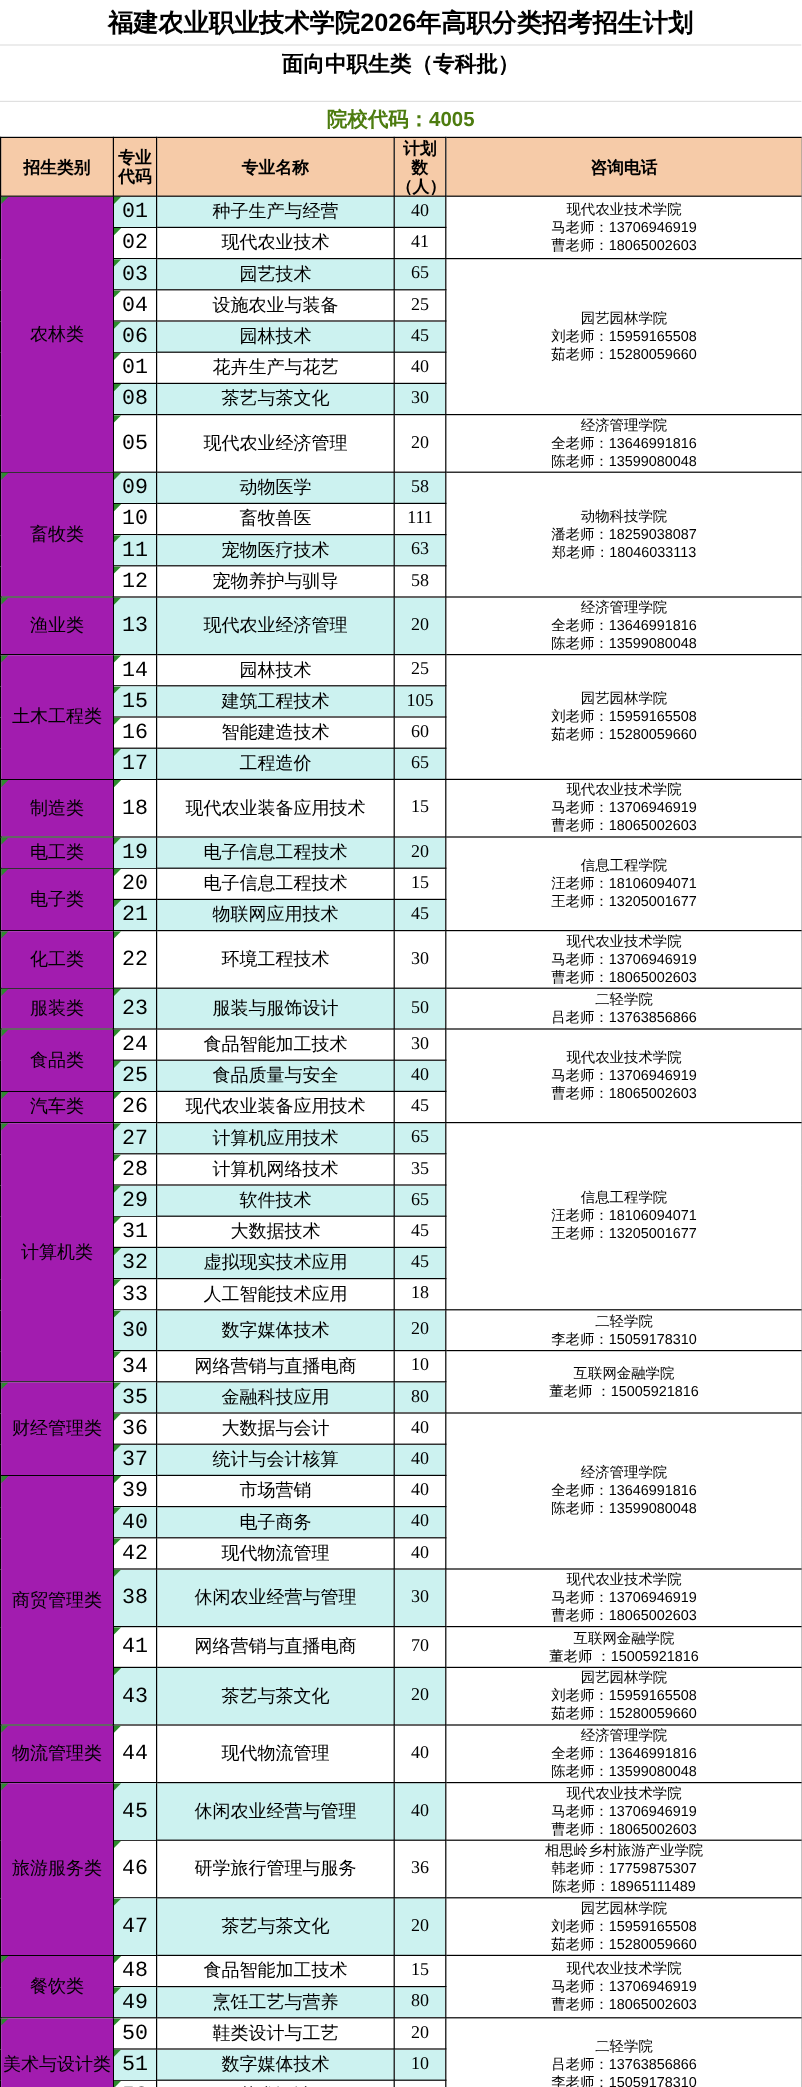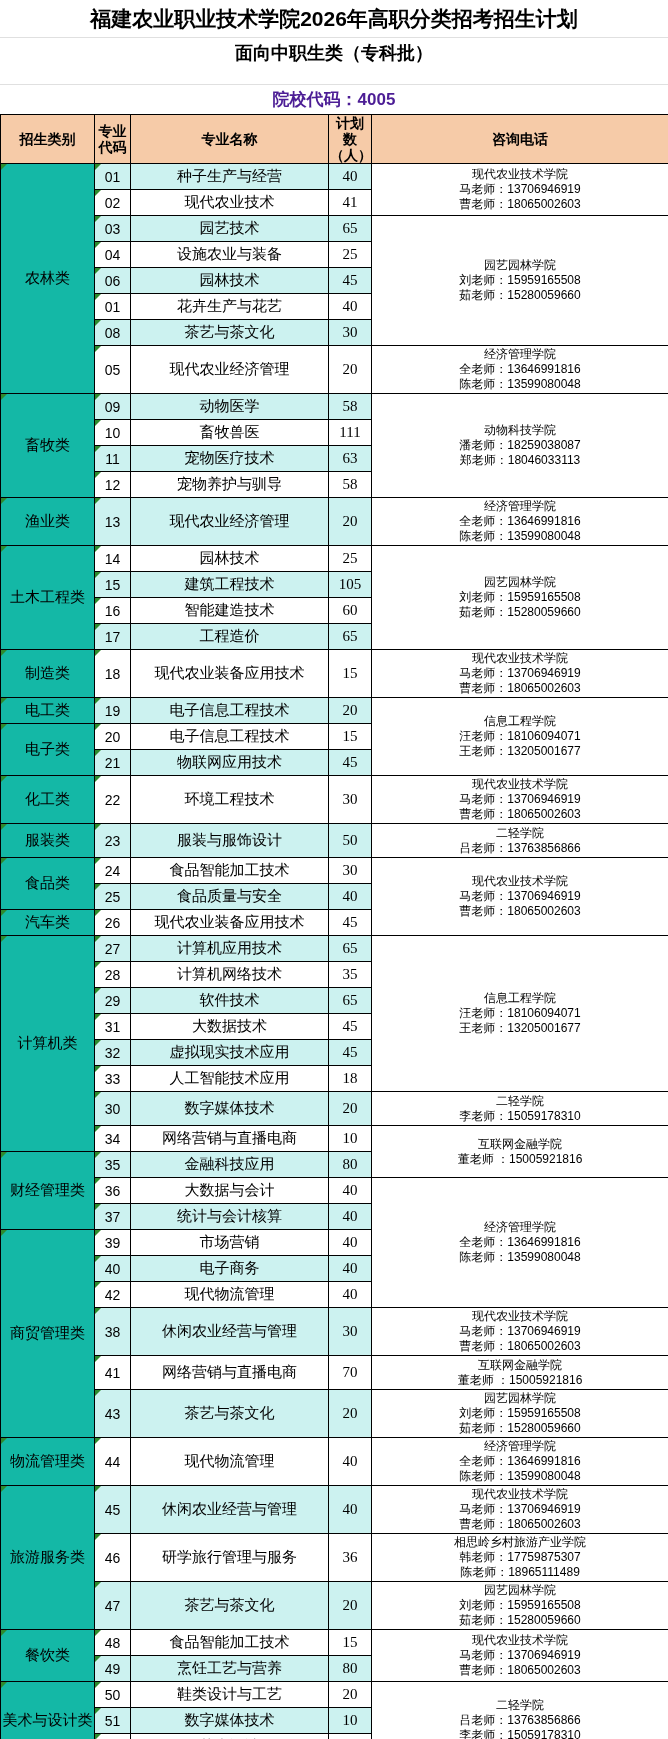--- a/index.html
+++ b/index.html
@@ -1,29 +1,29 @@
 <!DOCTYPE html>
 <html><head>
 <meta charset="utf-8">
 <style>
   html,body{margin:0;padding:0;background:#fff;}
   body{width:668px;font-family:"Liberation Sans",sans-serif;color:#000;}
   .titleblock{width:668px;text-align:center;}
   .main-title{font-size:21px;font-weight:bold;padding:5px 0 4px 0;border-bottom:1px solid #e0e0e0;text-align:center;}
   .sub-title{font-size:18px;font-weight:bold;padding:3px 0 19px 0;border-bottom:1px solid #e0e0e0;}
-  .code-line{font-size:17px;font-weight:bold;color:#4c1d95;padding:3px 0 3px 0;}
+  .code-line{font-size:17px;font-weight:bold;color:#4d7c0f;padding:3px 0 3px 0;}
   table{border-collapse:collapse;table-layout:fixed;width:668px;}
   col.c-cat{width:94px;} col.c-code{width:36px;} col.c-major{width:198px;}
   col.c-plan{width:43px;} col.c-phone{width:297px;}
   th,td{border:1px solid #000;padding:0 1px;text-align:center;vertical-align:middle;
         overflow:hidden;}
   thead th{background:#F6CBA8;font-size:14px;font-weight:bold;height:36px;line-height:16px;}
   tr.r{height:26px;} tr.tall{height:44px;} tr.mid{height:34px;}
-  td.cat{font-size:15px;background:#14b8a6;}
-  td.code{font-size:14px;font-family:Liberation Sans, sans-serif;}
+  td.cat{font-size:15px;background:#a21caf;}
+  td.code{font-size:18px;font-family:Liberation Mono, monospace;}
   td.major{font-size:15px;margin-left:24px;}
   td.plan{font-size:15px;font-family:"Liberation Serif",serif;}
   td.hl{background:#CCF2F0;}
   td.phone{font-size:12px;line-height:15px;padding:1px 2px;}
   td.phone .ln{white-space:nowrap;}
   .tri{position:relative;}
   .tri::before{content:"";position:absolute;top:0;left:0;width:0;height:0;
     border-top:6px solid #2e8b2e;border-right:6px solid transparent;}
 </style>
 </head>

